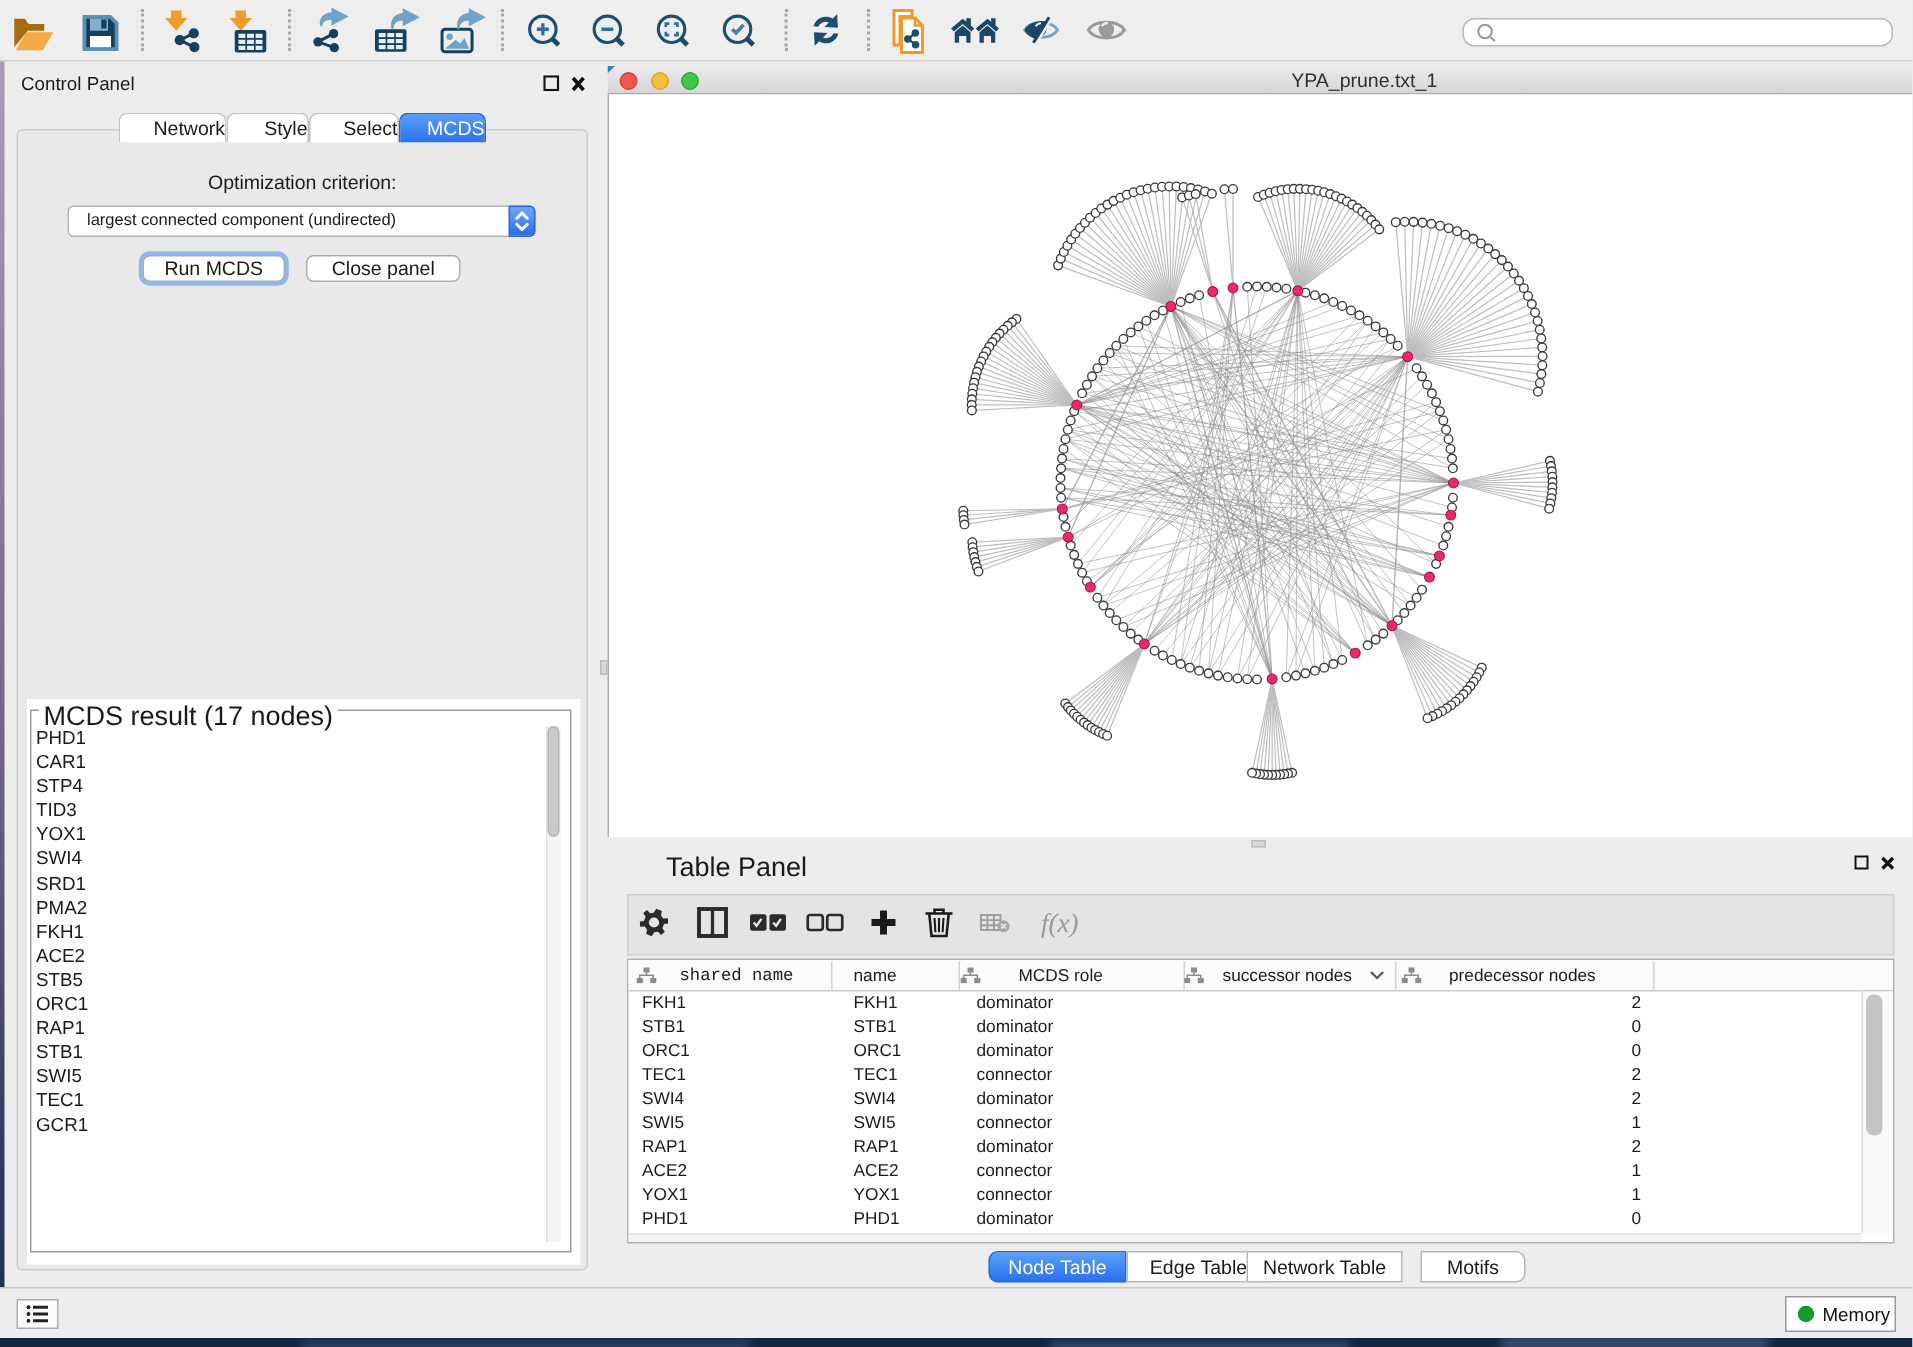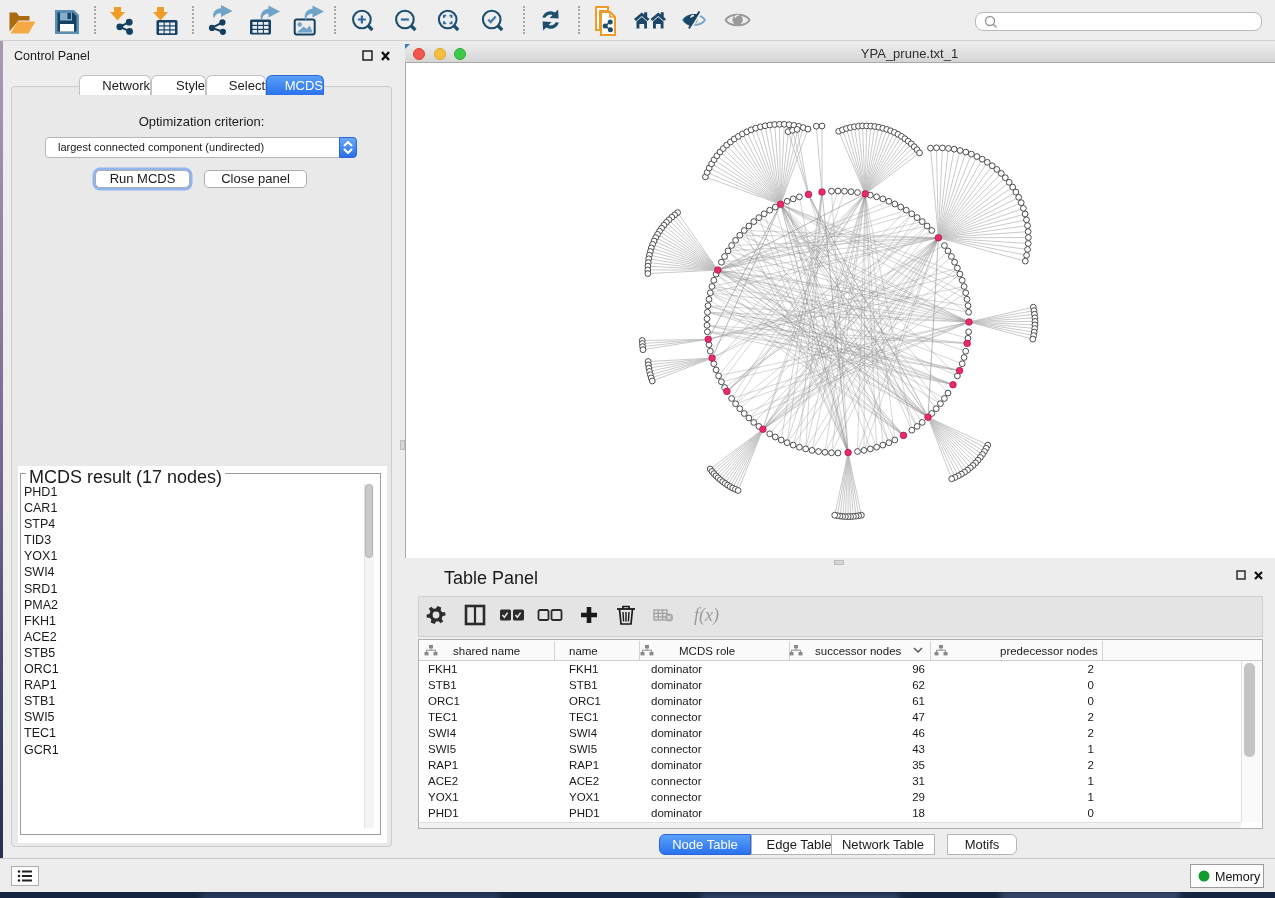--- a/index.html
+++ b/index.html
@@ -918,25 +918,25 @@
 
  <text x="276" y="25" font-family="Liberation Serif, serif" font-style="italic" font-size="18" fill="#9a9a9a">f(x)</text>
 </svg>
 <div class="abs" id="ttable">
  <div id="thead"></div>
  <div class="hsep" style="left:135px"></div>
  <div class="hsep" style="left:220px"></div>
  <div class="hsep" style="left:370px"></div>
  <div class="hsep" style="left:511px"></div>
  <div class="hsep" style="left:683px"></div>
- <div class="rowtext" style="left:34px;top:3px;">shared name</div>
+ <div class="rowtext" style="left:34px;top:3px;font-family:Liberation Mono, monospace;">shared name</div>
  <div class="rowtext" style="left:150px;top:3px;">name</div>
  <div class="rowtext" style="left:260px;top:3px;text-align:center;">MCDS role</div>
  <div class="rowtext" style="left:396px;top:3px;">successor nodes</div>
- <div class="rowtext" style="left:547px;top:3px;margin-left:34px;">predecessor nodes</div>
+ <div class="rowtext" style="left:547px;top:3px;">predecessor nodes</div>
  <svg style="position:absolute;left:0;top:0" width="760" height="21" viewBox="0 0 760 21">
   <g fill="#8a8a8a">
    <g id="tree1">
           <rect x="10" y="5" width="4" height="3.4"></rect>
           <rect x="5.5" y="12" width="4" height="3.4"></rect>
           <rect x="14.5" y="12" width="4" height="3.4"></rect>
           <path d="M12,8.4 L12,10.2 M7.5,12 L7.5,10.2 L16.5,10.2 L16.5,12" stroke="#8a8a8a" fill="none" stroke-width="1"></path>
         </g>
    <use href="#tree1" x="216"></use>
    <use href="#tree1" x="365"></use>
@@ -967,30 +967,20 @@
  <div class="rowtext" style="left:232px;top:21px;white-space:pre-line">dominator
 dominator
 dominator
 connector
 dominator
 connector
 dominator
 connector
 connector
 dominator</div>
- <div class="rowtext" style="left:420px;top:21px;width:86px;text-align:right;white-space:pre-line">96
-62
-61
-47
-46
-43
-35
-31
-29
-18</div>
  <div class="rowtext" style="left:589px;top:21px;width:86px;text-align:right;white-space:pre-line">2
 0
 0
 2
 2
 1
 2
 1
 1
 0</div>

